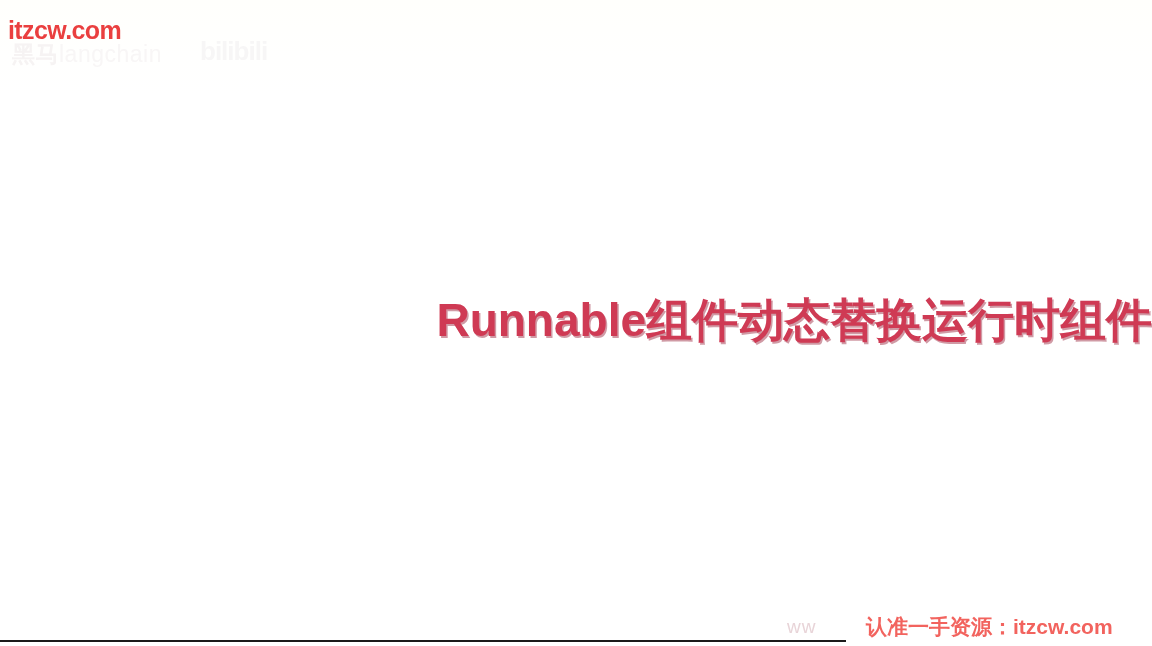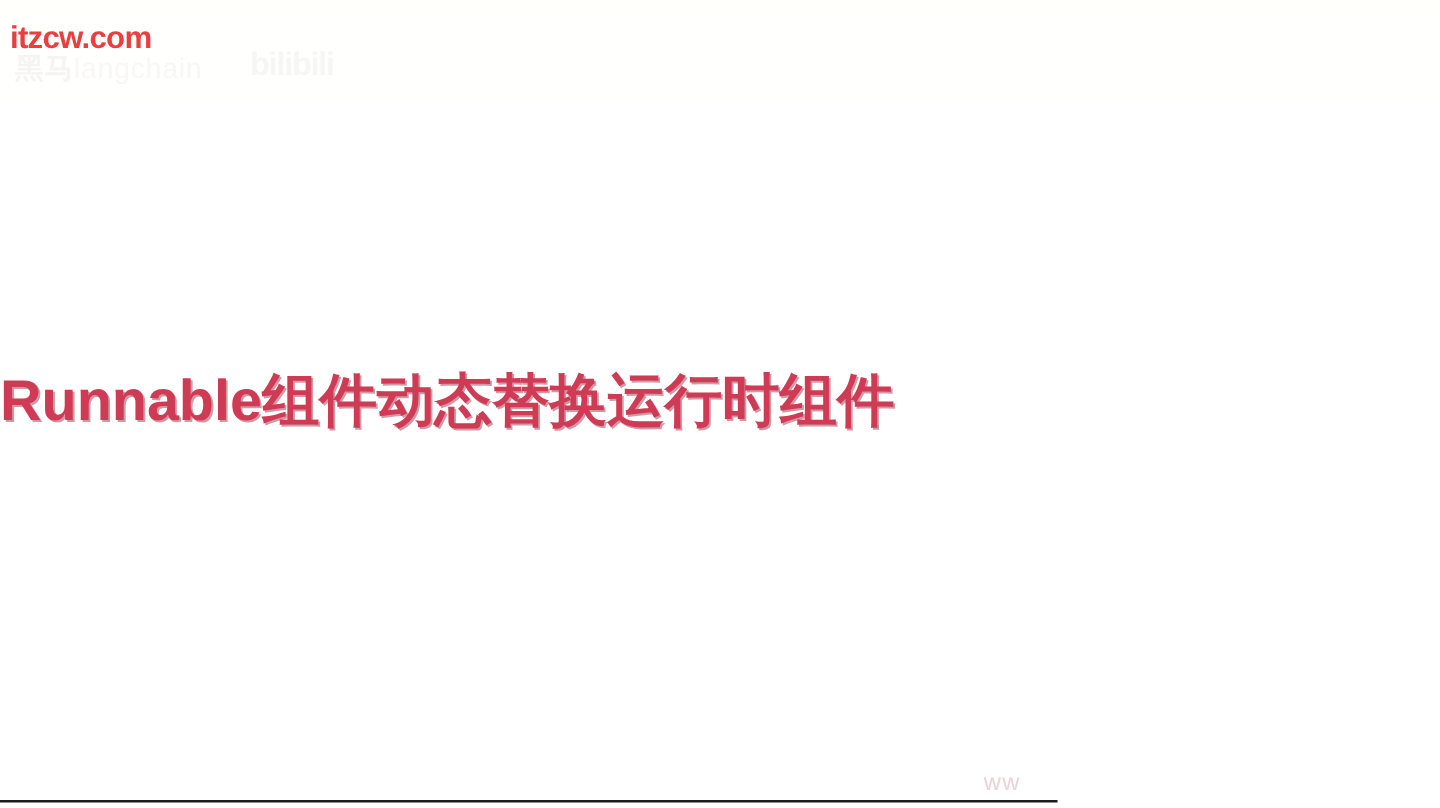--- a/index.html
+++ b/index.html
@@ -91,21 +91,21 @@
 
   
   .title-wrap {
     position: absolute;
     left: 0;
     top: 0;
     width: 1152px;
     height: 646px;
     display: flex;
     align-items: center;
-    justify-content: flex-start;
+    justify-content: flex-end;
     pointer-events: none;
   }
 
   .slide-title {
     font-size: 46px;
     font-weight: bold;
     color: #cf3a54;
     letter-spacing: 0px;
     white-space: nowrap;
     line-height: 1.1;
@@ -165,14 +165,15 @@
   </div>
 
   <div class="title-wrap">
     <div class="slide-title">Runnable组件动态替换运行时组件</div>
   </div>
 
   <div class="bottom-rule"></div>
 
   <div class="ww-watermark">ww</div>
 
+  <div class="footer-note">认准一手资源：itzcw.com</div>
 
 </div>
 
 </body></html>

